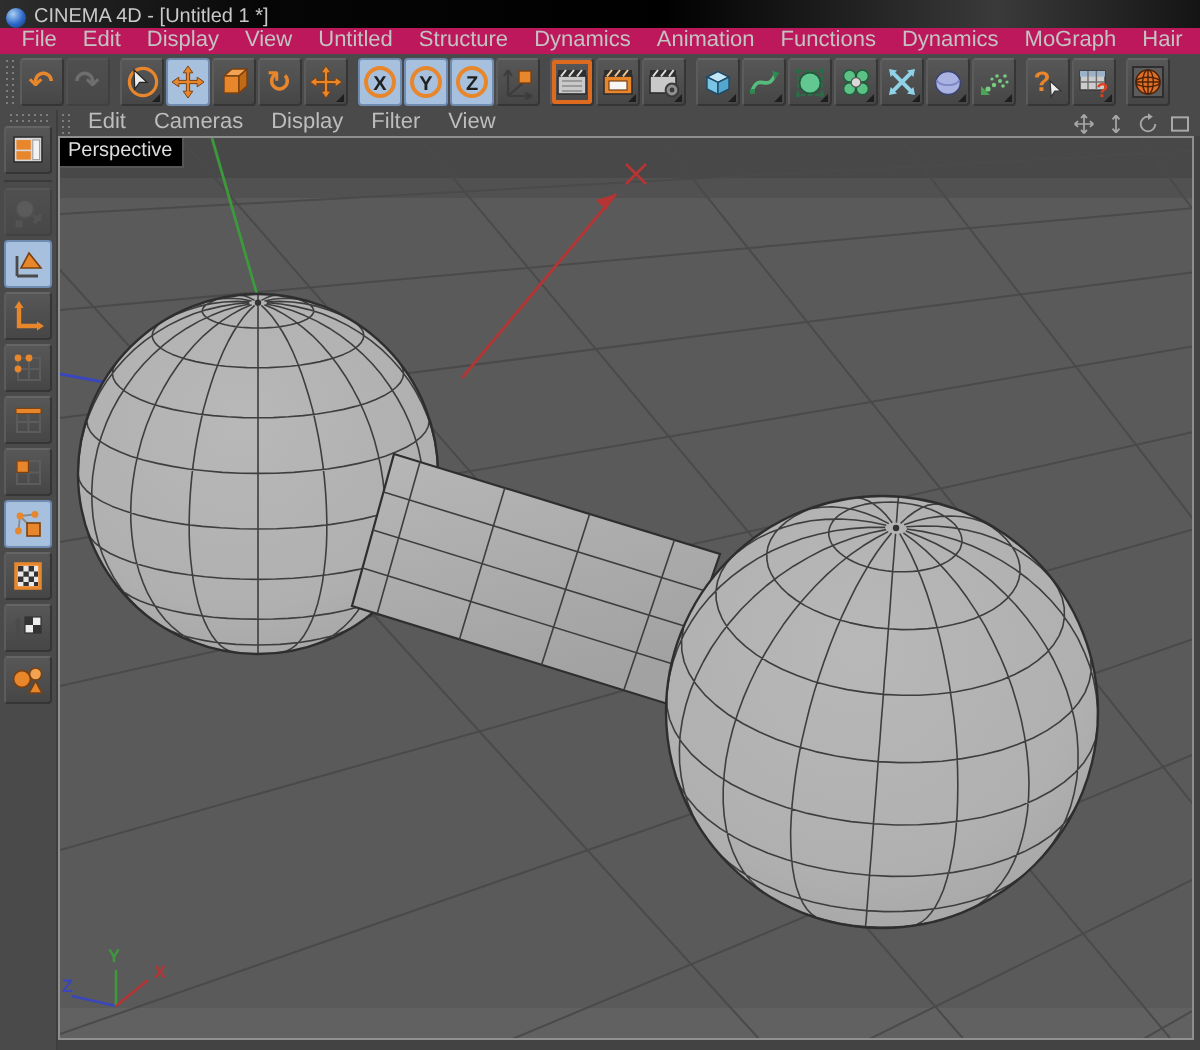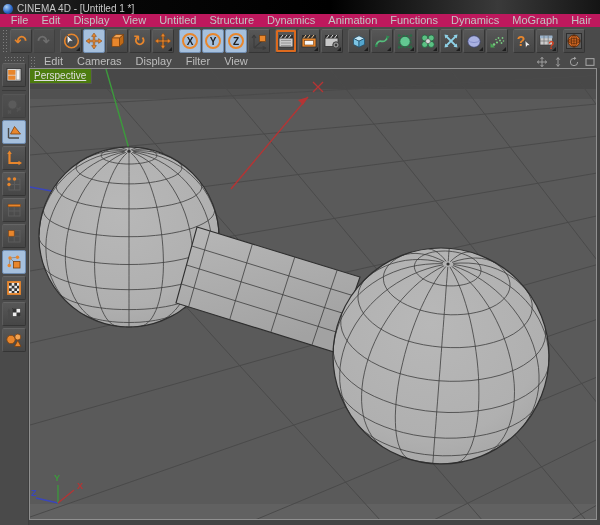--- a/index.html
+++ b/index.html
@@ -44,21 +44,21 @@
   .sidebar{position:absolute;left:0;top:55px;bottom:0;width:29px;background:#4a4a4a;
     display:flex;flex-direction:column;align-items:center;border-right:1px solid #3e3e3e;box-sizing:border-box;}
   .sidebar .grip-h{width:20px;}
   .sbtn{width:24px;height:24px;margin:1px 0;flex:0 0 auto;}
   .sdiv{width:24px;height:1px;background:#3a3a3a;margin:2px 0;}
   
   .viewport{position:absolute;left:29px;top:68px;width:566px;height:450px;background:#5a5a5a;
     border:1px solid #8f8f8f;box-sizing:content-box;}
   .viewport svg.scene{position:absolute;left:0;top:0;width:100%;height:100%;}
   .vplabel{position:absolute;left:0px;top:0px;font-size:10px;color:#dedede;
-    background:#4d7c0f;padding:1px 5px 2px 4px;border-bottom:1px solid #555;border-right:1px solid #555;text-decoration:underline;}
+    background:#000000;padding:1px 5px 2px 4px;border-bottom:1px solid #555;border-right:1px solid #555;}
 </style>
 </head>
 <body>
 
 <div class="titlebar">
   <span class="app-icon"></span>
   <span class="wtitle">CINEMA 4D - [Untitled 1 *]</span>
 </div>
 
 <div class="menubar" id="menubar">

